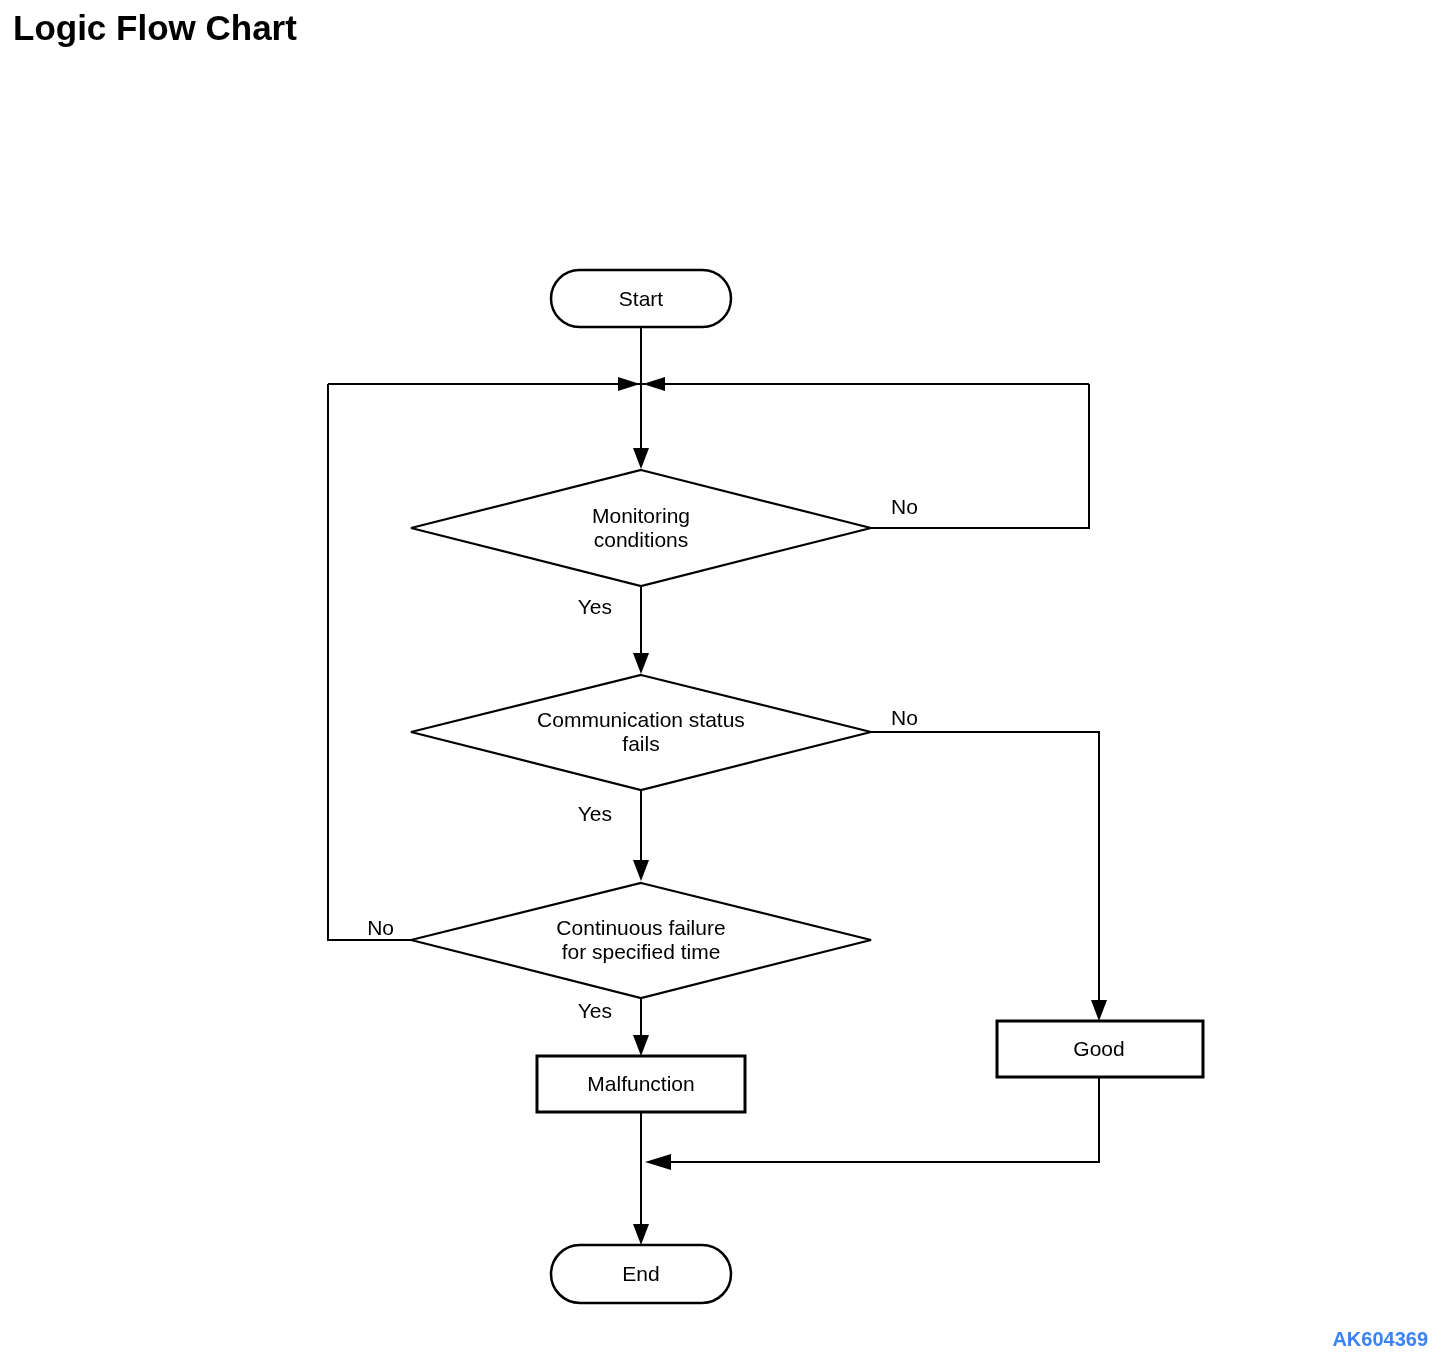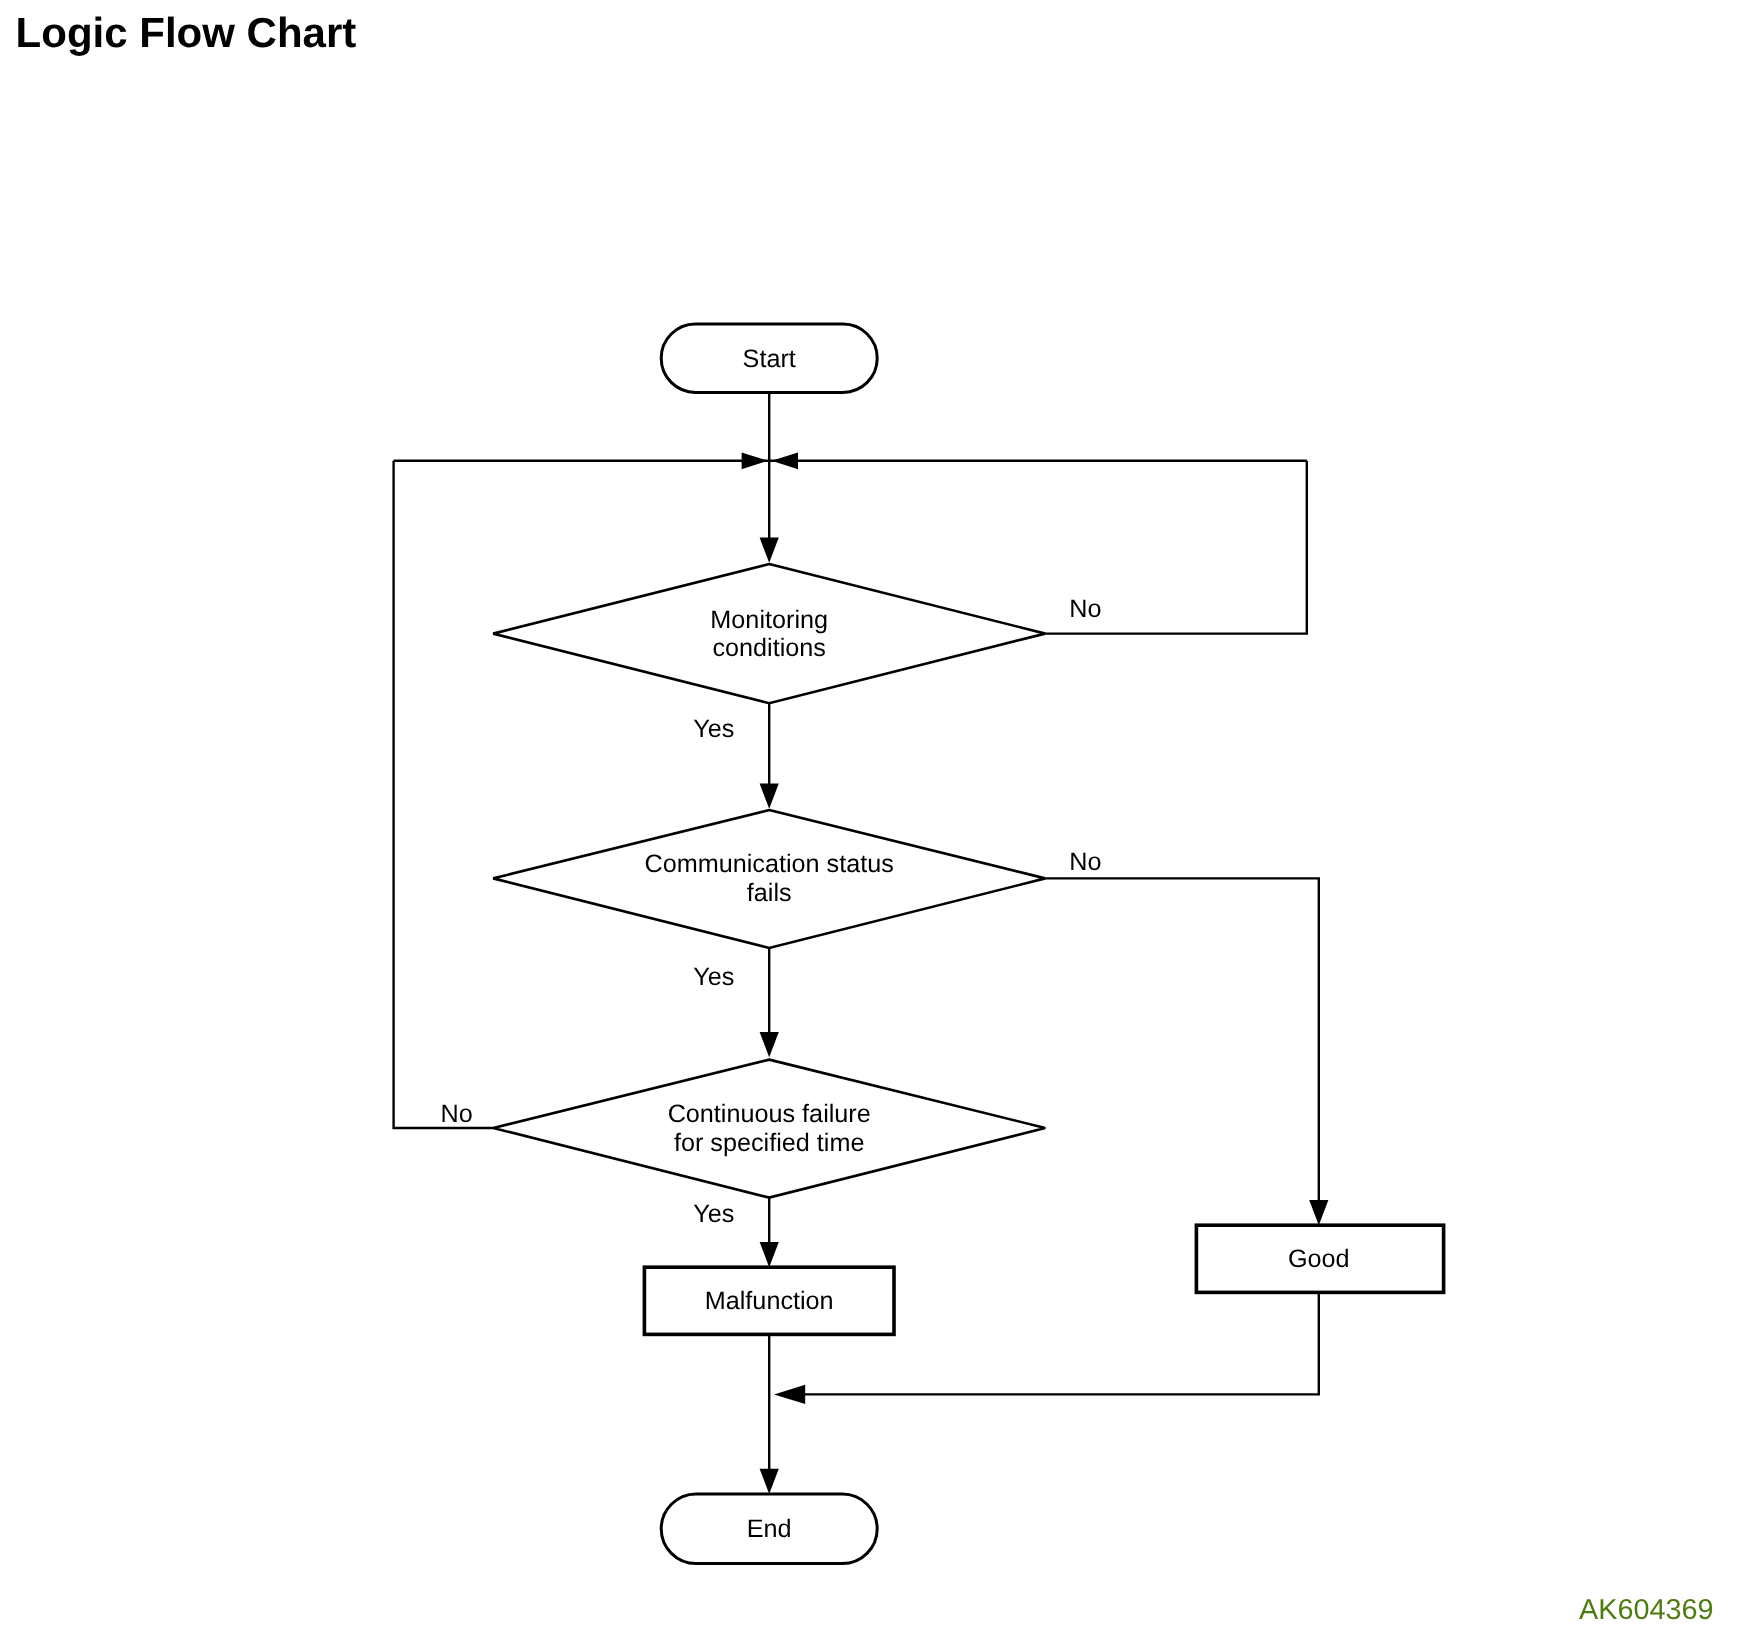--- a/index.html
+++ b/index.html
@@ -25,23 +25,23 @@
     font-size: 35px;
     font-weight: bold;
     color: #000000;
     letter-spacing: 0px;
     margin: 0;
   }
   .figure-code {
     position: absolute;
     top: 1328px;
     right: 28px;
-    font-size: 24px;
-    font-weight: normal;
-    color: #4d7c0f;
+    font-size: 20px;
+    font-weight: bold;
+    color: #3b82f6;
   }
   svg.flowchart {
     position: absolute;
     left: 0;
     top: 0;
   }
   .connector {
     stroke: #000000;
     stroke-width: 2;
     fill: none;

